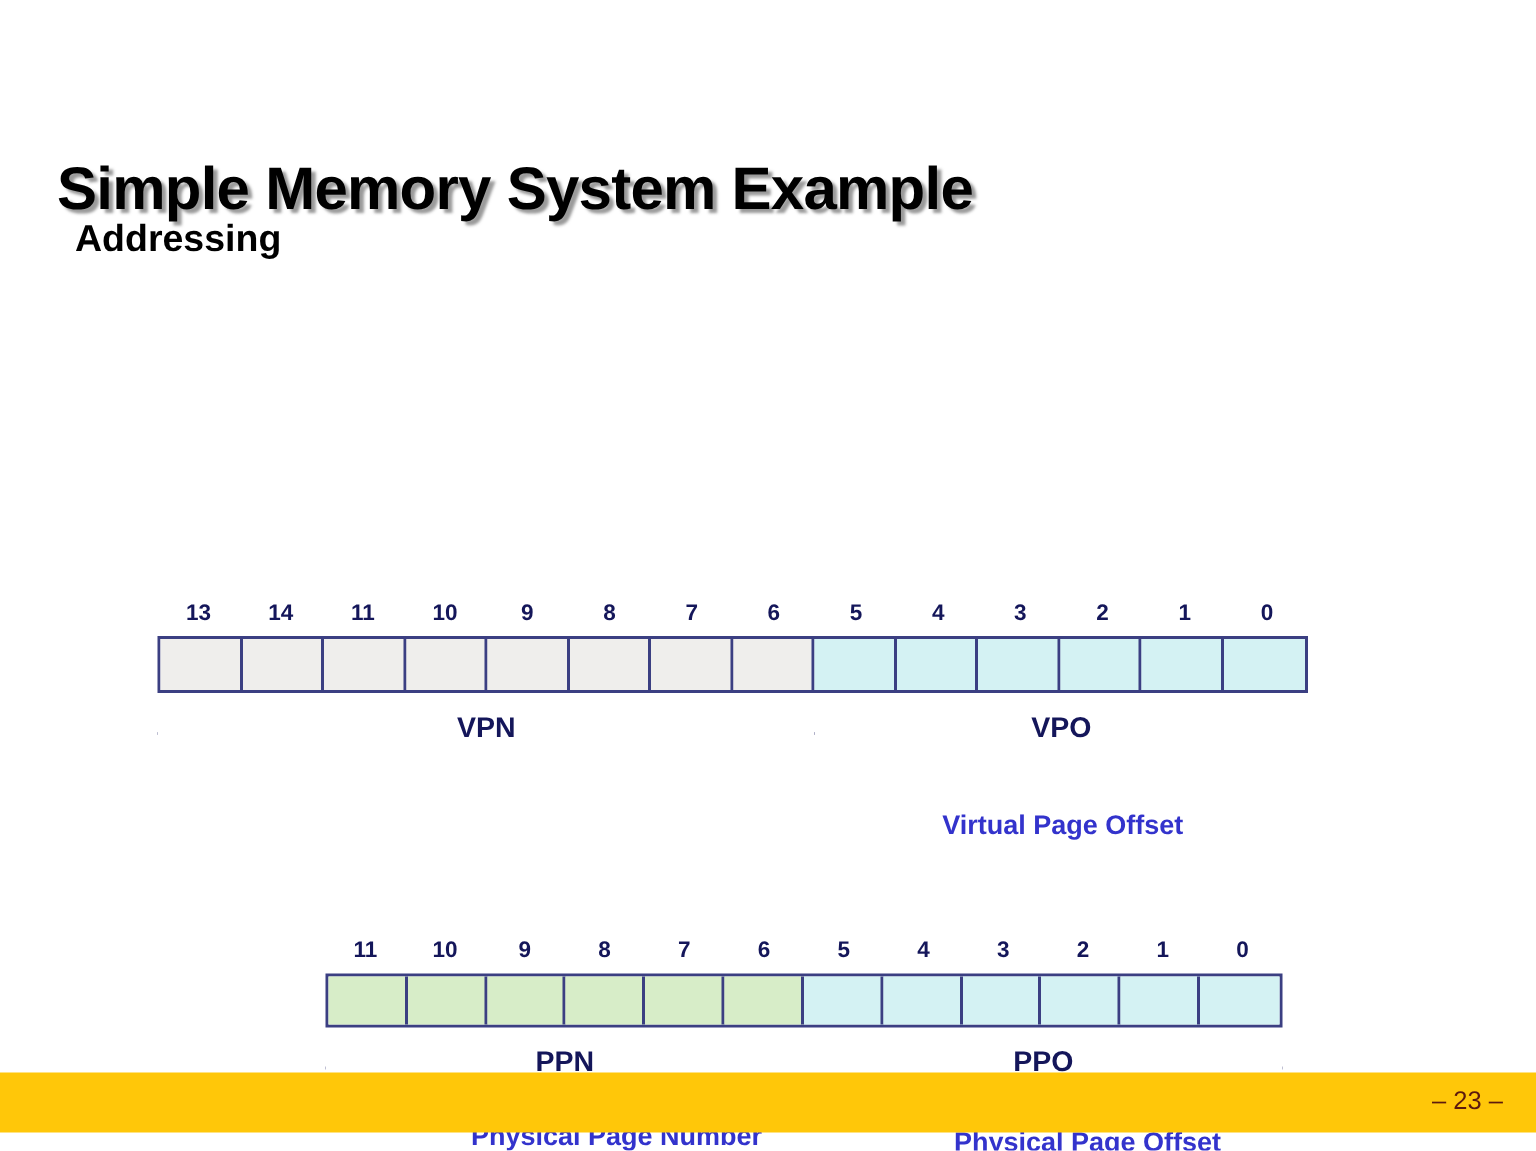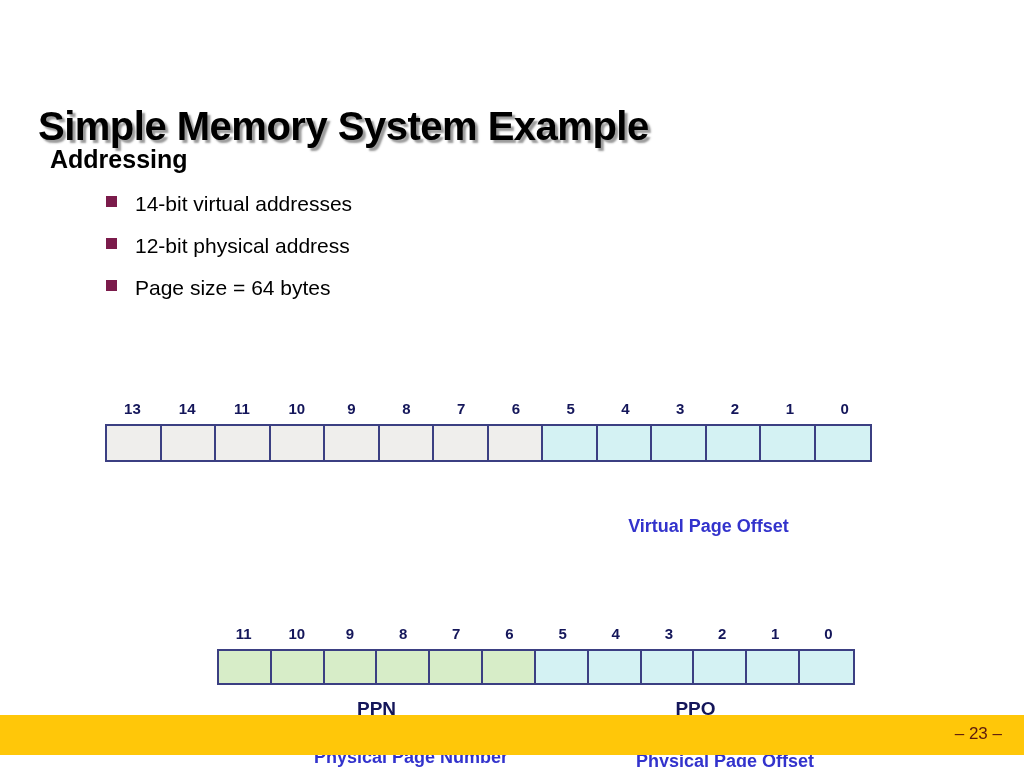--- a/index.html
+++ b/index.html
@@ -160,34 +160,20 @@
 </style>
 </head>
 <body>
 
 <div class="slide">
 
   <div class="slide-title">Simple Memory System Example</div>
 
   <div class="section-head">Addressing</div>
 
-  <div class="bullet-list">
-    <div class="bullet-row">
-      <span class="bullet-marker"></span>
-      <span class="bullet-text">14-bit virtual addresses</span>
-    </div>
-    <div class="bullet-row">
-      <span class="bullet-marker"></span>
-      <span class="bullet-text">12-bit physical address</span>
-    </div>
-    <div class="bullet-row">
-      <span class="bullet-marker"></span>
-      <span class="bullet-text">Page size = 64 bytes</span>
-    </div>
-  </div>
 
   <div class="bitrow" id="va-diagram" style="left:105px; top:352px; width:767px;">
 
     <div class="bit-labels" id="va-labels">
         <div class="bit-label" style="left: 0px; width: 54.7857px;">13</div>
         <div class="bit-label" style="left: 54.7857px; width: 54.7857px;">14</div>
         <div class="bit-label" style="left: 109.571px; width: 54.7857px;">11</div>
         <div class="bit-label" style="left: 164.357px; width: 54.7857px;">10</div>
         <div class="bit-label" style="left: 219.143px; width: 54.7857px;">9</div>
         <div class="bit-label" style="left: 273.929px; width: 54.7857px;">8</div>
@@ -211,23 +197,33 @@
         <div class="bit-cell" style="width: 54.7857px; background: rgb(239, 238, 236);"></div>
         <div class="bit-cell" style="width: 54.7857px; background: rgb(239, 238, 236);"></div>
         <div class="bit-cell" style="width: 54.7857px; background: rgb(212, 242, 243);"></div>
         <div class="bit-cell" style="width: 54.7857px; background: rgb(212, 242, 243);"></div>
         <div class="bit-cell" style="width: 54.7857px; background: rgb(212, 242, 243);"></div>
         <div class="bit-cell" style="width: 54.7857px; background: rgb(212, 242, 243);"></div>
         <div class="bit-cell" style="width: 54.7857px; background: rgb(212, 242, 243);"></div>
         <div class="bit-cell" style="width: 54.7857px; background: rgb(212, 242, 243);"></div>
       </div>
 
-
-
-    <div class="span-caption" style="left:440px; top:116px; width:327px;">Virtual Page Offset</div>
+    <div class="span-layer" id="va-spans" style="left:0; top:88px; width:767px; height:30px;">
+        <div class="span-line" style="left: 0px; width: 438.286px;"></div>
+        <div class="arrow-head arrow-left" style="left: 0px;"></div>
+        <div class="arrow-head arrow-right" style="left: 427.286px;"></div>
+        <div class="span-name" style="left: 0px; width: 438.286px; box-sizing: border-box;">VPN</div>
+        <div class="span-line" style="left: 438.286px; width: 328.714px;"></div>
+        <div class="arrow-head arrow-left" style="left: 438.286px;"></div>
+        <div class="arrow-head arrow-right" style="left: 756px;"></div>
+        <div class="span-name" style="left: 438.286px; width: 328.714px; box-sizing: border-box;">VPO</div>
+      </div>
+
+
+    <div class="span-caption" style="left:440px; top:140px; width:327px;">Virtual Page Offset</div>
   </div>
 
   <div class="bitrow" id="pa-diagram" style="left:217px; top:577px; width:638px;">
 
     <div class="bit-labels" id="pa-labels">
         <div class="bit-label" style="left: 0px; width: 53.1667px;">11</div>
         <div class="bit-label" style="left: 53.1667px; width: 53.1667px;">10</div>
         <div class="bit-label" style="left: 106.333px; width: 53.1667px;">9</div>
         <div class="bit-label" style="left: 159.5px; width: 53.1667px;">8</div>
         <div class="bit-label" style="left: 212.667px; width: 53.1667px;">7</div>

